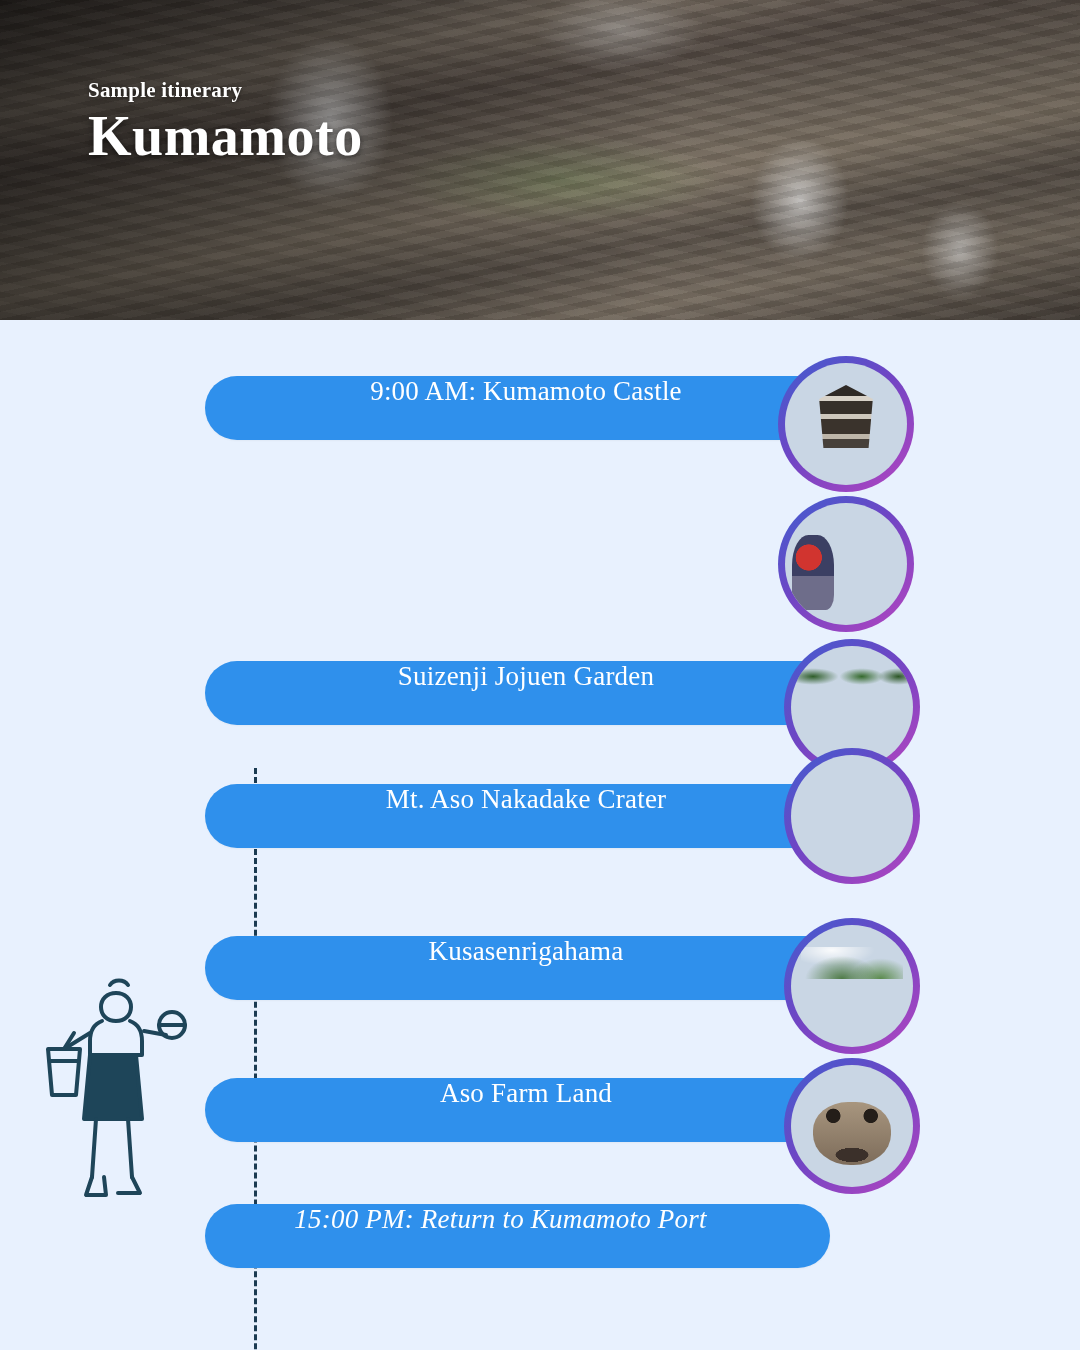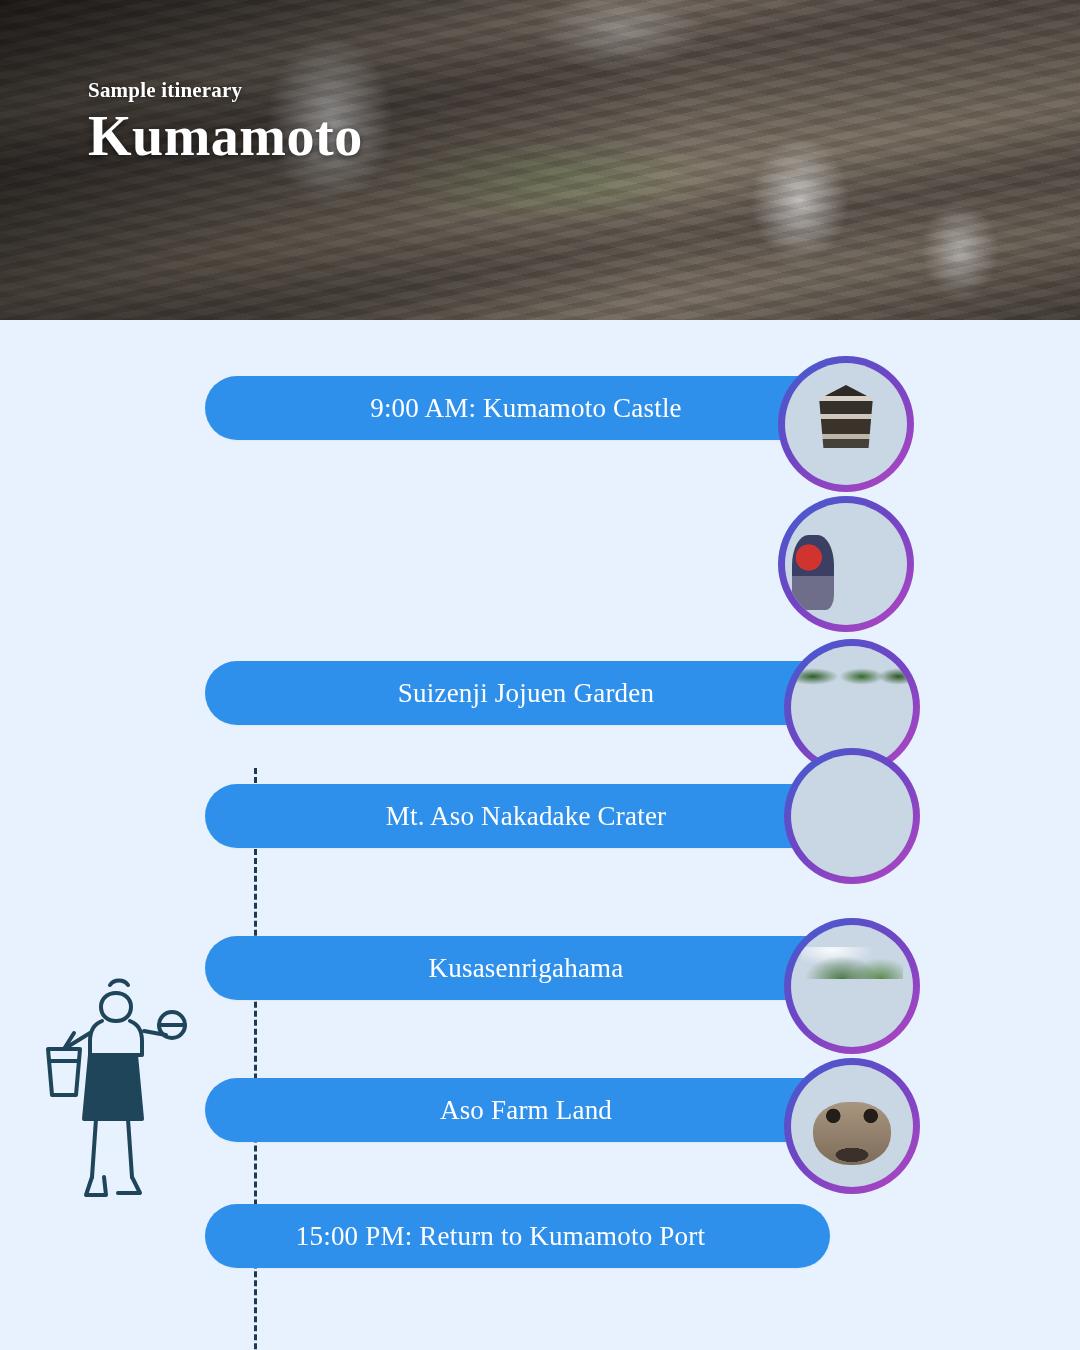--- a/index.html
+++ b/index.html
@@ -103,31 +103,30 @@
     z-index: 2;
   }
   .pill {
     position: absolute;
     left: 205px;
     top: 0;
     height: 64px;
     background: #2f90ec;
     border-radius: 34px;
     display: flex;
-    align-items: center;
     justify-content: center;
     color: #ffffff;
     font-family: "Liberation Serif", serif;
     font-size: 27px;
     letter-spacing: 0.2px;
     padding: 0 26px;
     box-shadow: 0 1px 2px rgba(0,0,0,0.04);
   }
   .pill.wide { width: 642px; }
-  .pill.narrow { width: 625px; padding-right: 60px; }
+  .pill.narrow { width: 625px; padding-right: 60px; font-style: italic; }
 
   .avatar {
     position: absolute;
     width: 136px;
     height: 136px;
     border-radius: 50%;
     padding: 7px;
     background: linear-gradient(140deg, #3f5fd0 0%, #6f45c4 45%, #b545c0 100%);
     box-sizing: border-box;
     z-index: 3;

